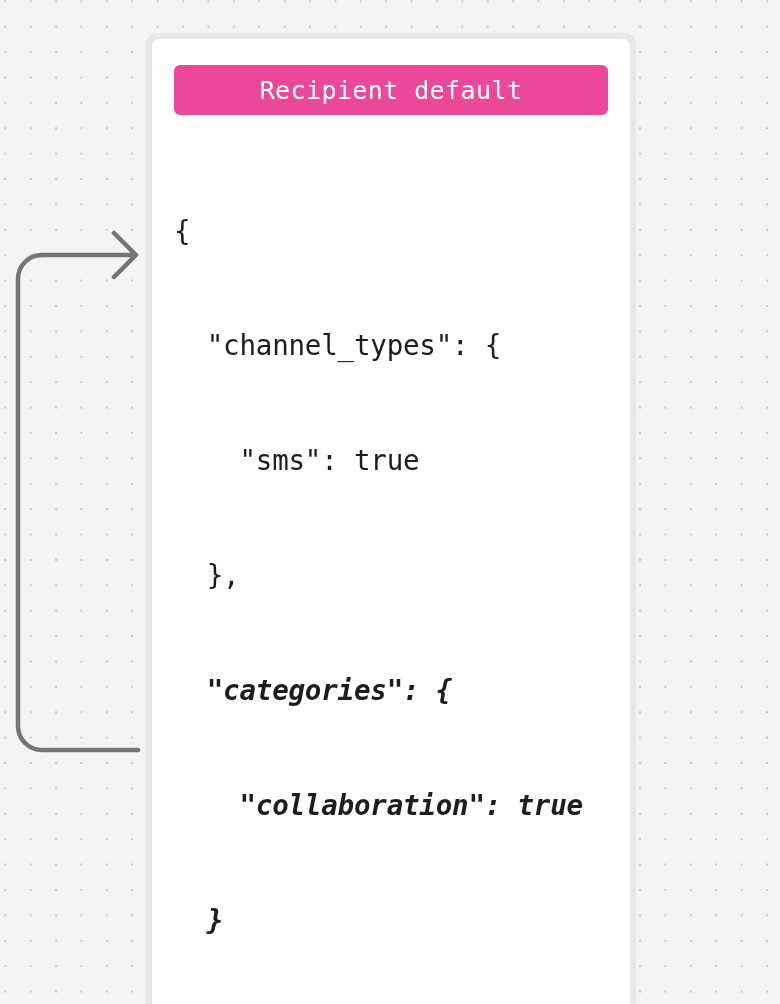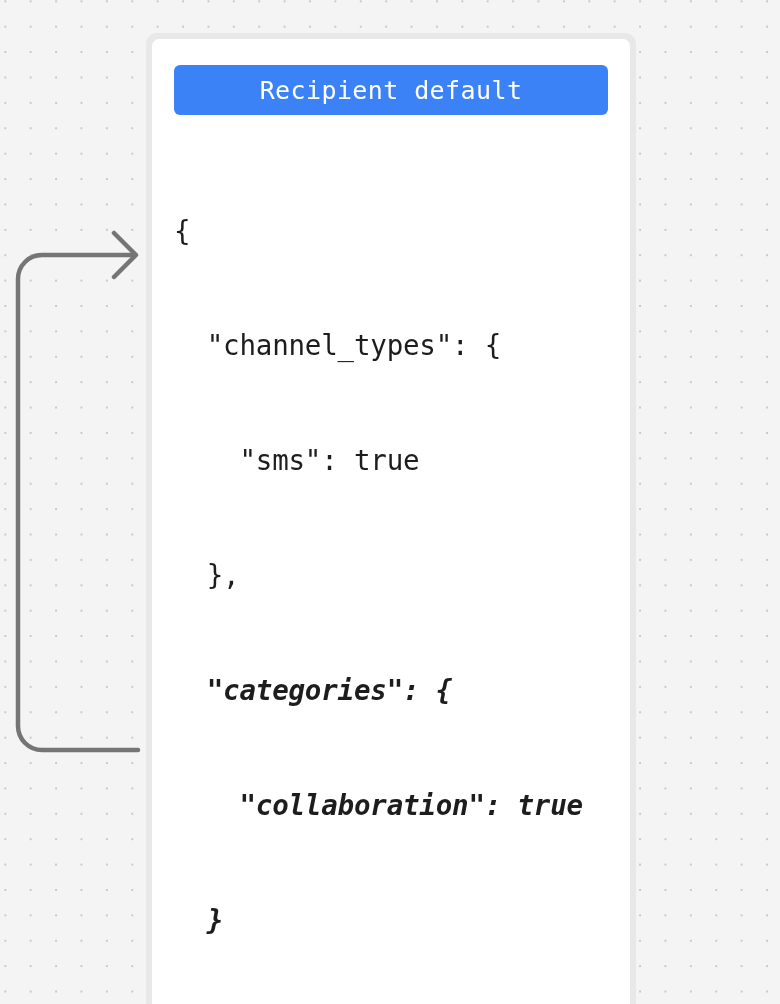--- a/index.html
+++ b/index.html
@@ -103,21 +103,21 @@
 
 <svg id="connector" viewBox="0 0 780 1004" width="780" height="1004" aria-hidden="true">
   <path d="M 138 750 L 42 750 A 24 24 0 0 1 18 726 L 18 279 A 24 24 0 0 1 42 255 L 131 255" fill="none" stroke="#757575" stroke-width="4.5" stroke-linecap="round" stroke-linejoin="round"></path>
   <path d="M 114 233 L 136 255 L 114 277" fill="none" stroke="#757575" stroke-width="4.5" stroke-linecap="round" stroke-linejoin="round"></path>
 </svg>
 
 <div id="cards">
 
   <div class="card-frame first">
     <div class="card-inner">
-      <div class="card-header" id="header-0" style="background-color: #3b82f6; color: rgb(255, 255, 255);">
+      <div class="card-header" id="header-0" style="background-color: #ec4899; color: rgb(255, 255, 255);">
         <span>Recipient default</span>
       </div>
       <div class="code-block">
         <span class="code-line">{</span>
         <span class="code-line">  "channel_types": {</span>
         <span class="code-line">    "sms": true</span>
         <span class="code-line">  },</span>
         <span class="code-line diff">  "categories": {</span>
         <span class="code-line diff">    "collaboration": true</span>
         <span class="code-line diff">  }</span>

